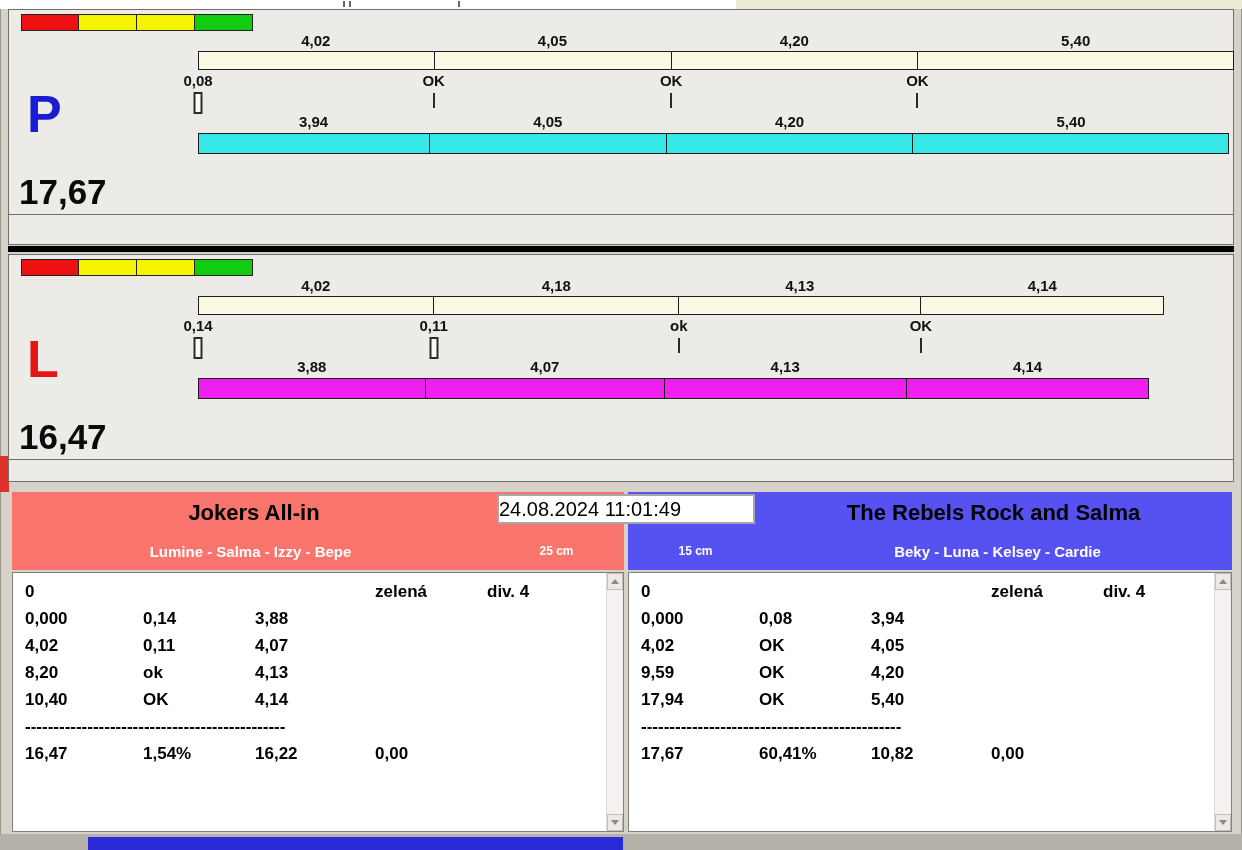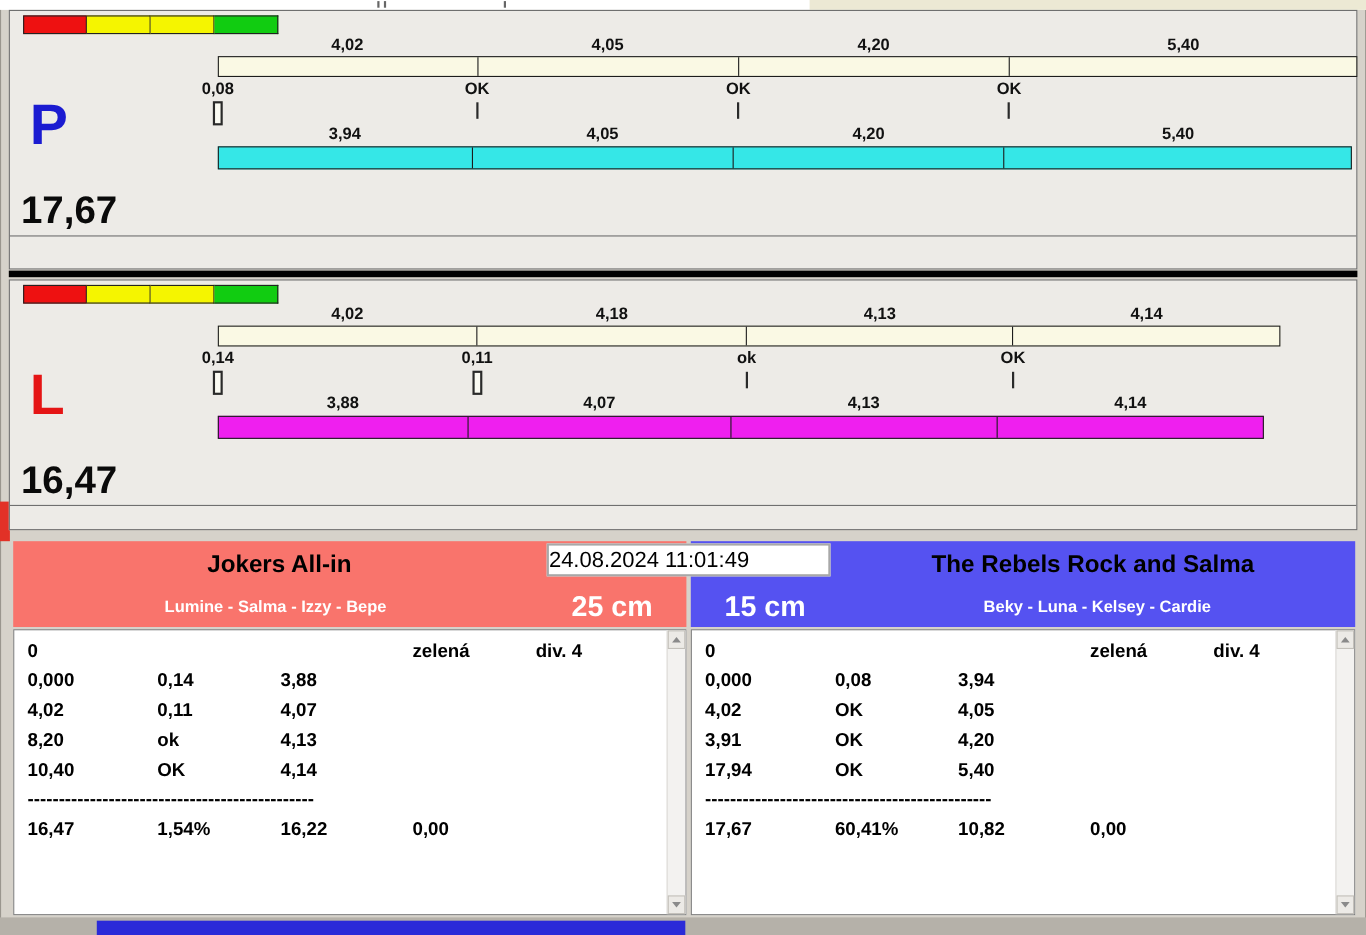--- a/index.html
+++ b/index.html
@@ -47,21 +47,21 @@
   .red-sliver { position:absolute; left:0; top:456px; width:9px; height:36px; background:#e23127; }
 
   
   .team-col { position:absolute; top:492px; }
   .team-header { height:78px; }
   .team-title { height:42px; padding-top:8px; text-align:center; font-size:22px; font-weight:bold; color:#000; }
   .title-left  { padding-right:128px; }
   .title-right { padding-left:127px; }
   .team-subrow { display:flex; height:34px; align-items:center; }
   .team-members { flex:1; text-align:center; font-weight:bold; font-size:15px; color:#fff; }
-  .team-height  { width:135px; text-align:center; font-weight:bold; font-size:26px; color:#fff; }
+  .team-height  { width:135px; text-align:center; font-weight:bold; font-size:12px; color:#fff; }
 
   .timestamp-box { position:absolute; left:497px; top:494px; width:258px; height:30px; z-index:5;
                    background:#fff; border:2px solid #a8a8a8; font-size:20px; line-height:26px;
                    color:#000; }
 
   .result-panel { position:absolute; top:80px; left:0; right:0; height:260px; background:#fff; border:1px solid #808080; }
   .result-body { position:absolute; left:0; top:5px; right:18px; bottom:0; overflow:hidden; }
   .resrow { display:flex; font-size:17px; font-weight:bold; line-height:27px; color:#000; white-space:nowrap; }
   .resrow .c1 { width:130px; padding-left:12px; }
   .resrow .c2 { width:112px; }
@@ -287,21 +287,21 @@
             <span class="c1">0,000</span>
             <span class="c2">0,08</span>
             <span class="c3">3,94</span>
           </div>
           <div class="resrow">
             <span class="c1">4,02</span>
             <span class="c2">OK</span>
             <span class="c3">4,05</span>
           </div>
           <div class="resrow">
-            <span class="c1">3,91</span>
+            <span class="c1">9,59</span>
             <span class="c2">OK</span>
             <span class="c3">4,20</span>
           </div>
           <div class="resrow">
             <span class="c1">17,94</span>
             <span class="c2">OK</span>
             <span class="c3">5,40</span>
           </div>
           <div class="resrow seprow">----------------------------------------------</div>
           <div class="resrow">

